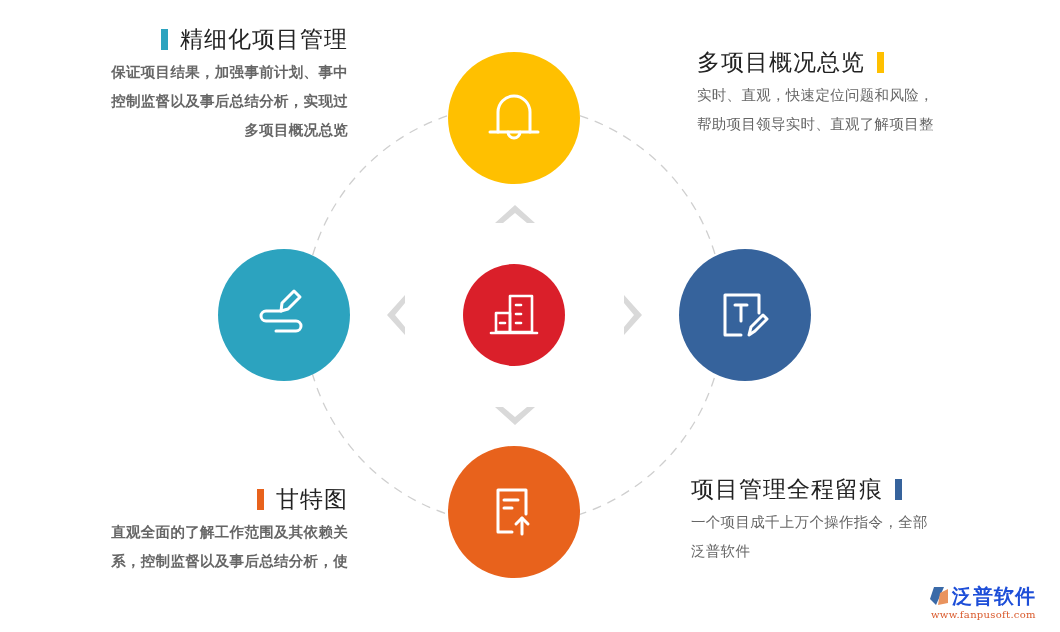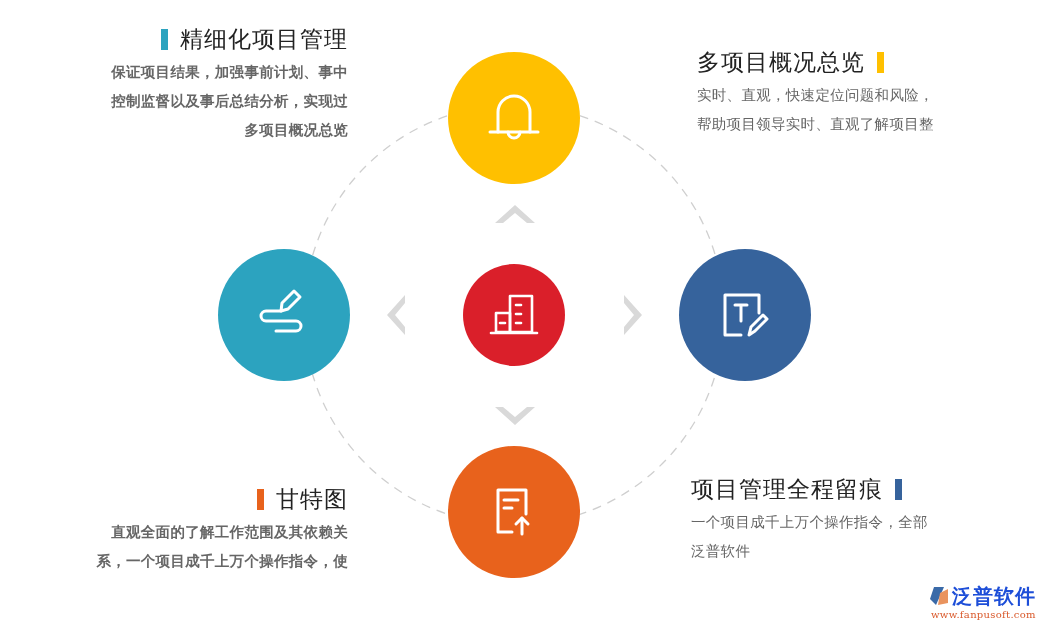--- a/index.html
+++ b/index.html
@@ -112,21 +112,21 @@
   </div>
 </div>
 
 <div class="block left" style="left:80px;top:484px;width:268px;">
   <div class="title">
     <span class="bar" style="background:#E8621C;"></span>
     <span>甘特图</span>
   </div>
   <div class="desc">
     <div>直观全面的了解工作范围及其依赖关</div>
-    <div>系，一个项目成千上万个操作指令，使</div>
+    <div>系，控制监督以及事后总结分析，使</div>
   </div>
 </div>
 
 <div class="block right" style="left:683px;top:474px;width:280px;margin-left:8px;">
   <div class="title">
     <span>项目管理全程留痕</span>
     <span class="bar" style="background:#36639C;"></span>
   </div>
   <div class="desc">
     <div>一个项目成千上万个操作指令，全部</div>

